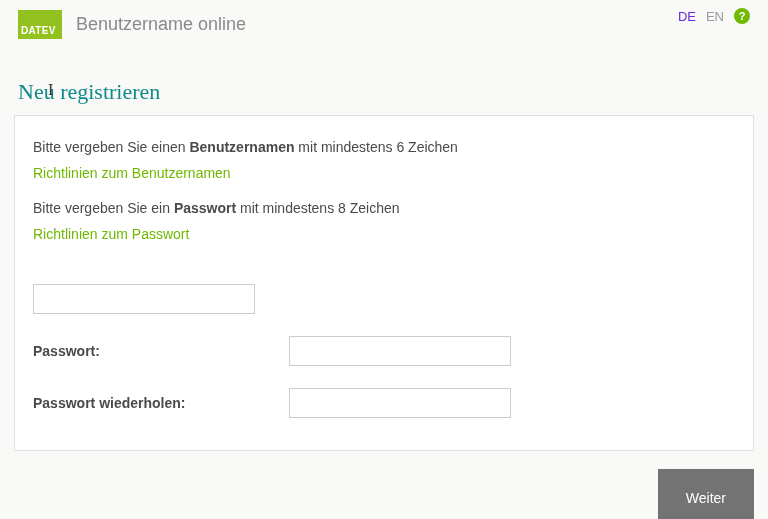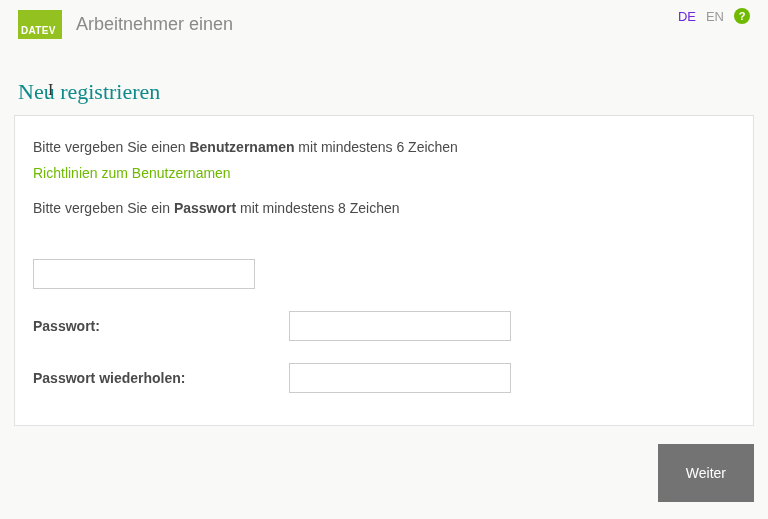--- a/index.html
+++ b/index.html
@@ -139,21 +139,21 @@
       cursor: default;
     }
   </style>
 </head>
 <body>
 
 <div class="header">
   <div class="logo">
     <span class="logo-text">DATEV</span>
   </div>
-  <div class="app-title">Arbeitnehmer einen</div>
+  <div class="app-title">Benutzername online</div>
   <div class="lang-help">
     <span class="lang-active">DE</span>
     <span class="lang-inactive">EN</span>
     <span class="help-icon">?</span>
   </div>
 </div>
 
 <h1 class="page-title">
   <span>Neu registrieren</span>
   <span class="text-cursor">I</span>
@@ -162,20 +162,21 @@
 <div class="panel">
 
   <p class="instruction">
     <span>Bitte vergeben Sie einen </span><b>Benutzernamen</b><span> mit mindestens 6 Zeichen</span>
   </p>
   <p class="guideline-link">Richtlinien zum Benutzernamen</p>
 
   <p class="instruction">
     <span>Bitte vergeben Sie ein </span><b>Passwort</b><span> mit mindestens 8 Zeichen</span>
   </p>
+  <p class="guideline-link">Richtlinien zum Passwort</p>
 
   <div class="form-area">
     <div class="form-row">
       <input class="form-input" type="text" style="">
     </div>
     <div class="form-row">
       <label class="form-label">Passwort:</label>
       <input class="form-input" type="password" style="">
     </div>
     <div class="form-row" style="margin-bottom:0;">

